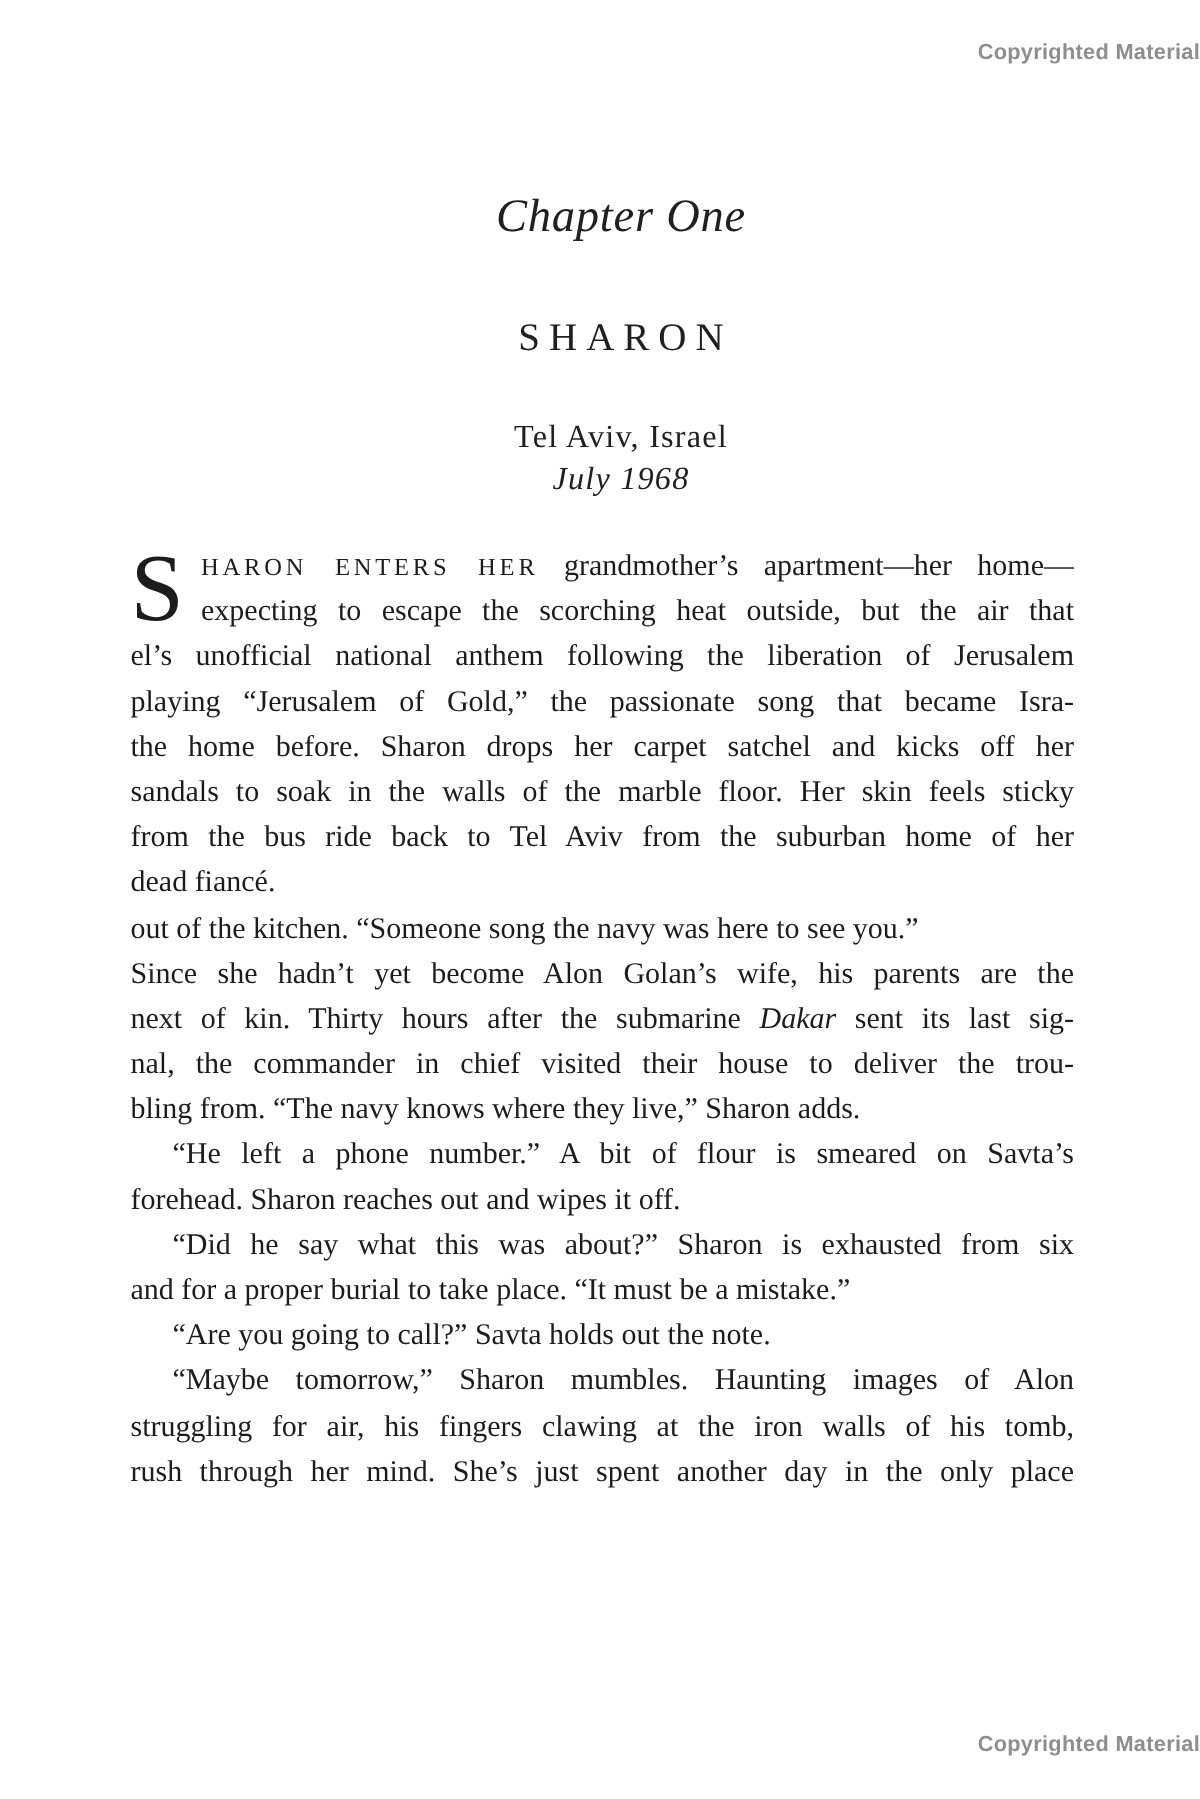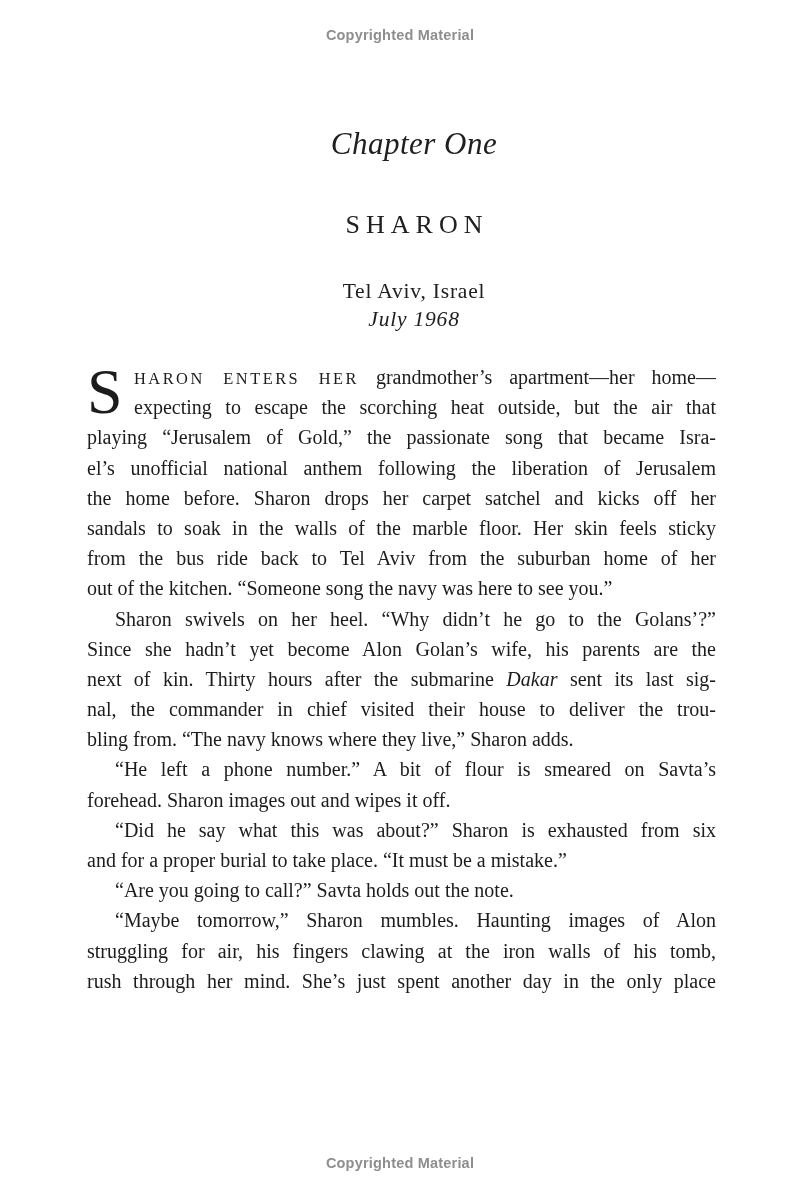--- a/index.html
+++ b/index.html
@@ -13,21 +13,21 @@
     margin: 0 auto;
     background: #ffffff;
     overflow: hidden;
     color: #1e1e1e;
   }
 
   .copyright {
     position: absolute;
     left: 0;
     width: 800px;
-    text-align: center;
+    text-align: right;
     font-family: "Liberation Sans", "DejaVu Sans", sans-serif;
     font-weight: bold;
     font-size: 14.5px;
     letter-spacing: 0.2px;
     color: #8e8e8e;
   }
   .copyright.top { top: 27px; }
   .copyright.bottom { top: 1155px; }
 
   .heading {
@@ -109,39 +109,39 @@
 
   <div class="heading chapter-location">Tel Aviv, Israel</div>
 
   <div class="heading chapter-date">July 1968</div>
 
   <div class="body-text">
       <div class="para">
         <span class="dropcap">S</span>
         <div class="line pad"><span class="sc">HARON ENTERS HER</span><span> grandmother’s apartment—her home—</span></div>
         <div class="line pad"><span>expecting to escape the scorching heat outside, but the air that</span></div>
+        <div class="line"><span>el’s unofficial national anthem following the liberation of Jerusalem</span></div>
         <div class="line"><span>playing “Jerusalem of Gold,” the passionate song that became Isra-</span></div>
-        <div class="line"><span>el’s unofficial national anthem following the liberation of Jerusalem</span></div>
         <div class="line"><span>the home before. Sharon drops her carpet satchel and kicks off her</span></div>
         <div class="line"><span>sandals to soak in the walls of the marble floor. Her skin feels sticky</span></div>
         <div class="line"><span>from the bus ride back to Tel Aviv from the suburban home of her</span></div>
+        <div class="line end"><span>dead fiancé.</span></div>
       </div>
       <div class="para">
         <div class="line end"><span>out of the kitchen. “Someone song the navy was here to see you.”</span></div>
       </div>
       <div class="para">
-        <div class="line indent"><span>Sharon swivels on her heel. “Why didn’t he go to the Golans’?”</span></div>
         <div class="line"><span>Since she hadn’t yet become Alon Golan’s wife, his parents are the</span></div>
         <div class="line"><span>next of kin. Thirty hours after the submarine </span><span class="i">Dakar</span><span> sent its last sig-</span></div>
         <div class="line"><span>nal, the commander in chief visited their house to deliver the trou-</span></div>
         <div class="line end"><span>bling from. “The navy knows where they live,” Sharon adds.</span></div>
       </div>
       <div class="para">
         <div class="line indent"><span>“He left a phone number.” A bit of flour is smeared on Savta’s</span></div>
-        <div class="line end"><span>forehead. Sharon images out and wipes it off.</span></div>
+        <div class="line end"><span>forehead. Sharon reaches out and wipes it off.</span></div>
       </div>
       <div class="para">
         <div class="line indent"><span>“Did he say what this was about?” Sharon is exhausted from six</span></div>
         <div class="line end"><span>and for a proper burial to take place. “It must be a mistake.”</span></div>
       </div>
       <div class="para">
         <div class="line indent end"><span>“Are you going to call?” Savta holds out the note.</span></div>
       </div>
       <div class="para">
         <div class="line indent"><span>“Maybe tomorrow,” Sharon mumbles. Haunting images of Alon</span></div>

